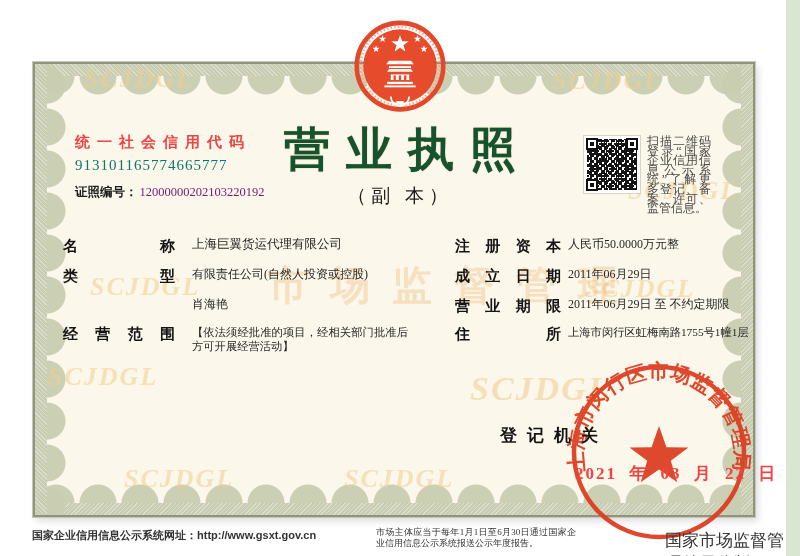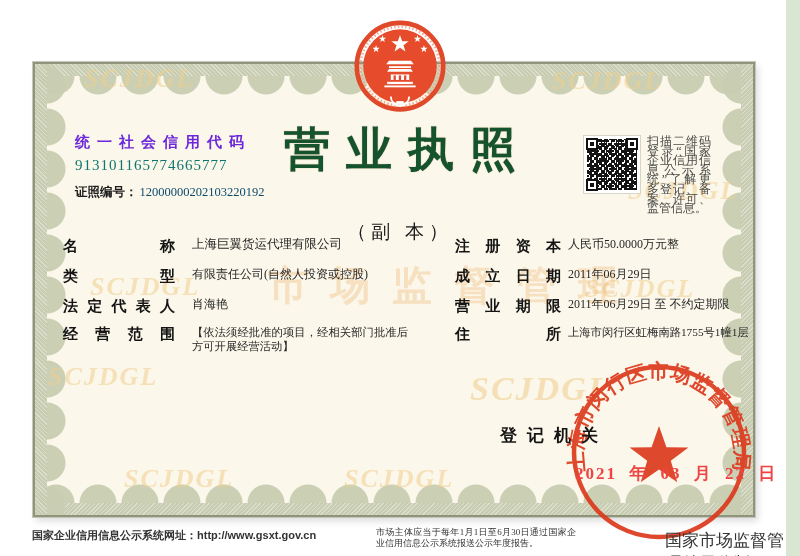--- a/index.html
+++ b/index.html
@@ -26,31 +26,31 @@
   .band-left{left:0;}
   .band-right{right:0;transform:scaleX(-1);}
   
   .wm{position:absolute;font-family:"Liberation Serif",serif;font-style:italic;font-weight:bold;
       color:rgba(240,205,140,.55);font-size:26px;letter-spacing:2px;z-index:1;white-space:nowrap;}
   .wm-big{font-size:34px;color:rgba(240,200,130,.5);}
   .wm-cjk{position:absolute;z-index:1;font-weight:bold;font-size:40px;letter-spacing:22px;
       color:rgba(236,178,110,.34);white-space:nowrap;}
   
   .code-label{position:absolute;left:75px;top:133px;font-family:"Liberation Sans",sans-serif;
-      font-weight:bold;font-size:15px;letter-spacing:7px;color:#6d28d9;z-index:3;}
+      font-weight:bold;font-size:15px;letter-spacing:7px;color:#ef4444;z-index:3;}
   .code-value{position:absolute;left:75px;top:157px;font-size:15px;letter-spacing:1px;color:#0f766e;z-index:3;}
   .certno{position:absolute;left:75px;top:184px;z-index:3;display:flex;align-items:baseline;}
   .certno .lbl{font-family:"Liberation Sans",sans-serif;font-weight:bold;font-size:12.5px;color:#1c1c1c;}
-  .certno .val{font-size:12.5px;color:#0c4a6e;margin-left:2px;}
+  .certno .val{font-size:12.5px;color:#701a75;margin-left:2px;}
   .title{position:absolute;left:248px;top:124px;width:304px;text-align:center;z-index:3;
       font-family:"Liberation Serif",serif;font-weight:bold;font-size:46px;line-height:52px;
       letter-spacing:16px;padding-left:16px;box-sizing:border-box;color:#14532d;
       text-shadow:0 0 1px rgba(90,75,0,.6);}
   .subtitle{position:absolute;left:250px;top:183px;width:300px;text-align:center;z-index:3;
-      font-size:19px;letter-spacing:5px;color:#1b1b1b;margin-top:36px;}
+      font-size:19px;letter-spacing:5px;color:#1b1b1b;}
   
   .emblem{position:absolute;left:354px;top:18px;z-index:4;}
   
   .qr{position:absolute;left:583px;top:135px;width:56px;height:57px;background:#fff;
       border:1px solid #d8d4c6;z-index:3;}
   .qr-noise{position:absolute;inset:3px;
       background-image:
         repeating-conic-gradient(#141414 0 25%, rgba(0,0,0,0) 0 50%),
         repeating-conic-gradient(#141414 0 25%, rgba(0,0,0,0) 0 50%);
       background-size:7px 7px,5px 5px;background-position:0 0,2px 1px;}
@@ -151,21 +151,20 @@
     <div class="finder f3">
         <span></span>
       </div>
   </div>
   <div class="qr-caption">扫描二维码登录“国家企业信用信息公示系统”了解更多登记、备案、许可、监管信息。</div>
 
   <div class="flabel lab-l y1">名称</div>
   <div class="fvalue val-l y1" style="font-size:12.5px;">上海巨翼货运代理有限公司</div>
   <div class="flabel lab-l y2">类型</div>
   <div class="fvalue val-l y2">有限责任公司(自然人投资或控股)</div>
-  <div class="flabel lab-l y3">法定代表人</div>
   <div class="fvalue val-l y3">肖海艳</div>
   <div class="flabel lab-l y4">经营范围</div>
   <div class="fvalue val-l y4 scope">
     <div class="note">【依法须经批准的项目，经相关部门批准后方可开展经营活动】</div>
   </div>
 
   <div class="flabel lab-r y1">注册资本</div>
   <div class="fvalue val-r y1">人民币50.0000万元整</div>
   <div class="flabel lab-r y2">成立日期</div>
   <div class="fvalue val-r y2">2011年06月29日</div>

